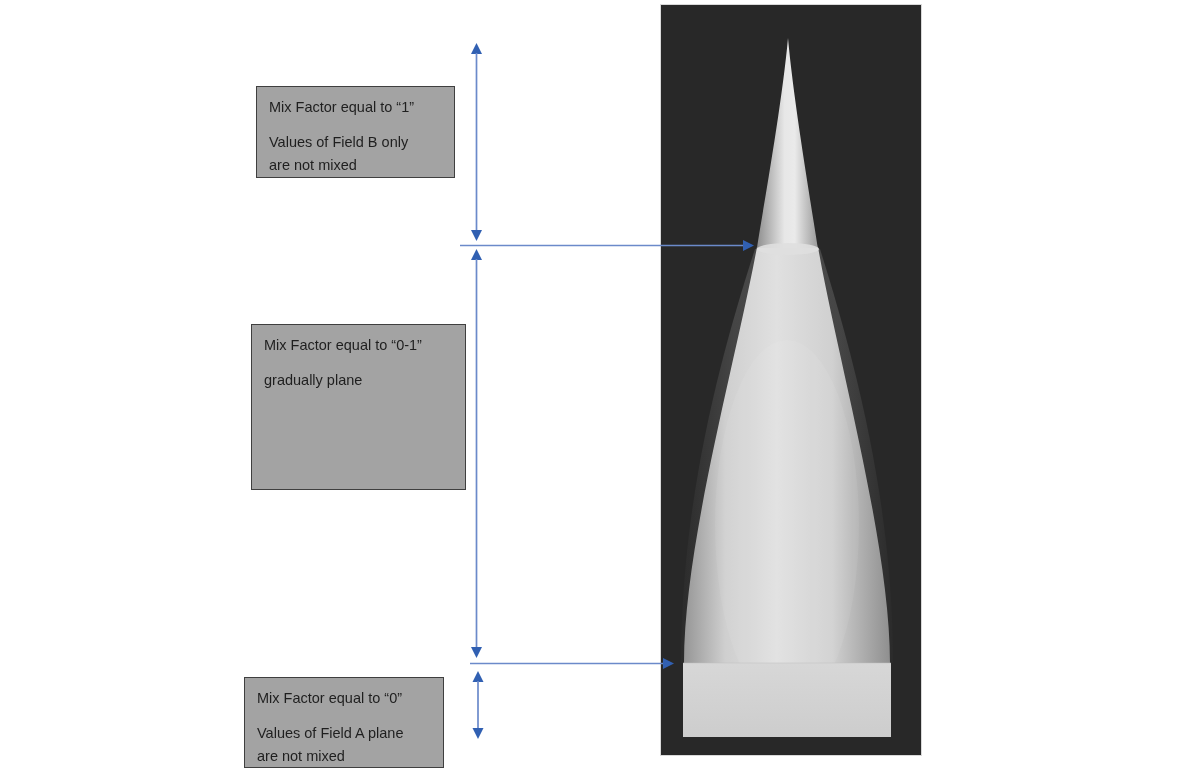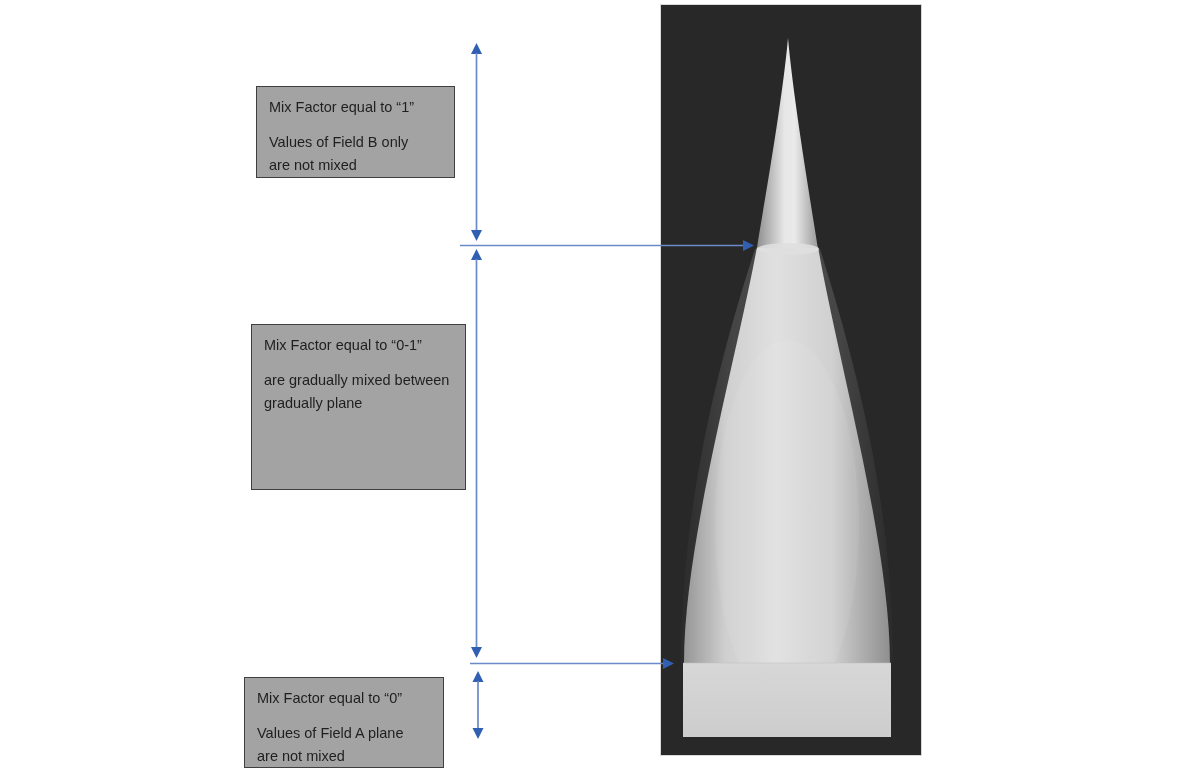--- a/index.html
+++ b/index.html
@@ -89,21 +89,20 @@
   </svg>
 
   <div class="callout callout-1">
     <div class="title">Mix Factor equal to “1”</div>
     <div class="body-line">Values of Field B only</div>
     <div class="body-line">are not mixed</div>
   </div>
 
   <div class="callout callout-2">
     <div class="title">Mix Factor equal to “0-1”</div>
-    <div class="body-line">are gradually mixed between</div>
     <div class="body-line">gradually plane</div>
   </div>
 
   <div class="callout callout-3">
     <div class="title">Mix Factor equal to “0”</div>
     <div class="body-line">Values of Field A plane</div>
     <div class="body-line">are not mixed</div>
   </div>
 
   <svg class="arrows-overlay" viewBox="0 0 1191 772">

